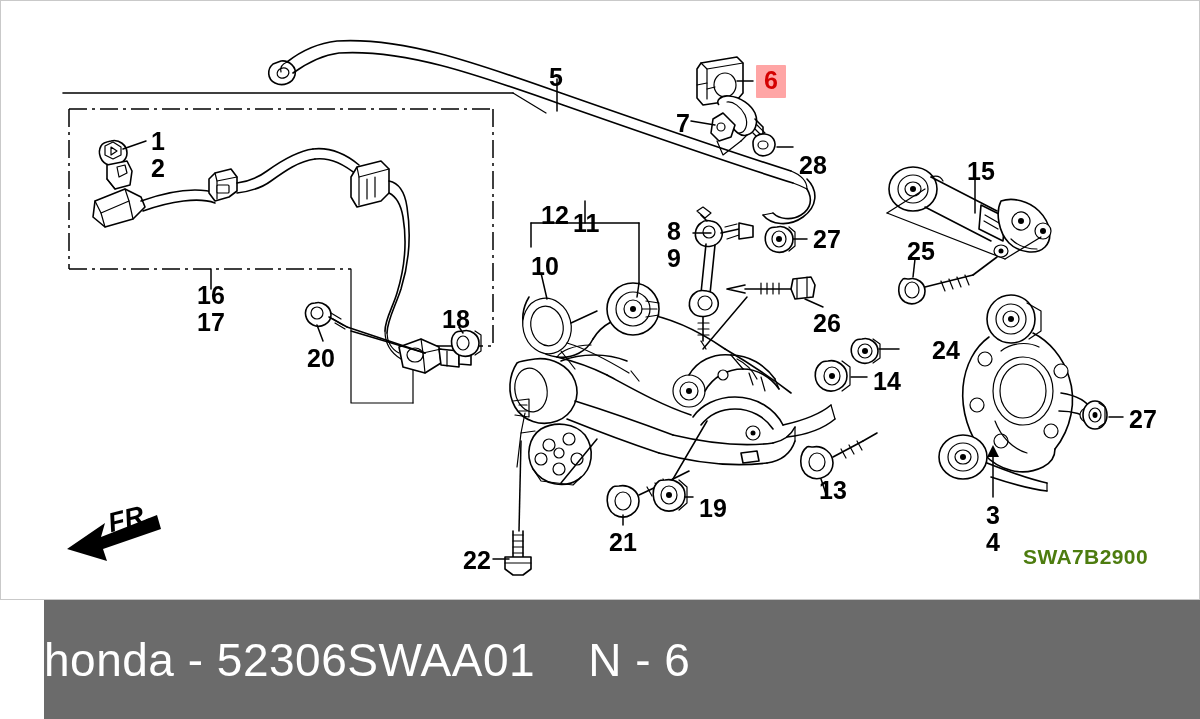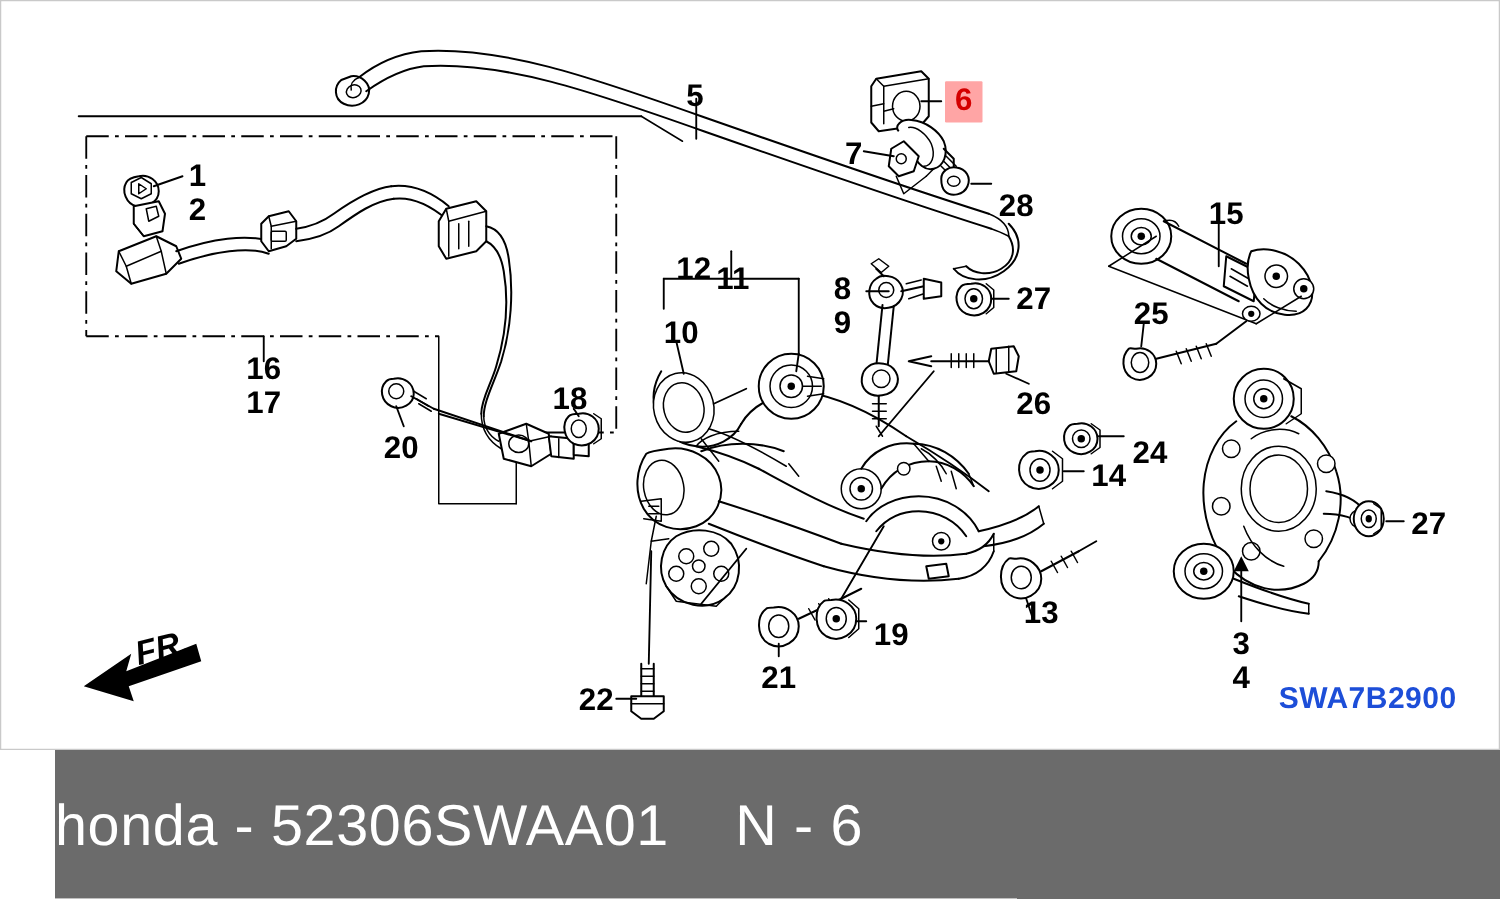--- a/index.html
+++ b/index.html
@@ -66,23 +66,23 @@
     font-style: italic;
     color: #000000;
     transform: rotate(-14deg);
     transform-origin: left top;
   }
   #diagram-code {
     position: absolute;
     left: 1022px;
     top: 544px;
     font-family: "Liberation Sans", sans-serif;
-    font-size: 24px;
+    font-size: 21px;
     font-weight: 600;
-    color: #1d4ed8;
+    color: #4d7c0f;
     letter-spacing: 0.4px;
   }
   #footer-bar {
     position: absolute;
     left: 0;
     top: 600px;
     width: 1200px;
     height: 119px;
     background: #6b6b6b;
     display: flex;
@@ -591,21 +591,21 @@
     <div class="callout" style="left:872px; top:368px;">14</div>
     <div class="callout" style="left:966px; top:158px;">15</div>
     <div class="callout" style="left:196px; top:282px;">16</div>
     <div class="callout" style="left:196px; top:309px;">17</div>
     <div class="callout" style="left:441px; top:306px;">18</div>
     <div class="callout" style="left:698px; top:495px;">19</div>
     <div class="callout" style="left:306px; top:345px;">20</div>
     <div class="callout" style="left:608px; top:529px;">21</div>
     <div class="callout" style="left:462px; top:547px;">22</div>
     <div class="callout" style="left:812px; top:226px;">27</div>
-    <div class="callout" style="left:905px; top:337px;margin-top:12px;">24</div>
+    <div class="callout" style="left:931px; top:337px;">24</div>
     <div class="callout" style="left:906px; top:238px;">25</div>
     <div class="callout" style="left:812px; top:310px;">26</div>
     <div class="callout" style="left:1128px; top:406px;text-align:right;">27</div>
     <div class="callout" style="left:798px; top:152px;">28</div>
 
     <svg id="fr-marker" viewBox="0 0 120 58" xmlns="http://www.w3.org/2000/svg">
       <path d="M96,6 L40,28 L44,14 L6,40 L46,52 L42,40 L100,20 Z" fill="#000"></path>
     </svg>
     <div id="fr-text" style="left:104px; top:508px;">FR.</div>
 

